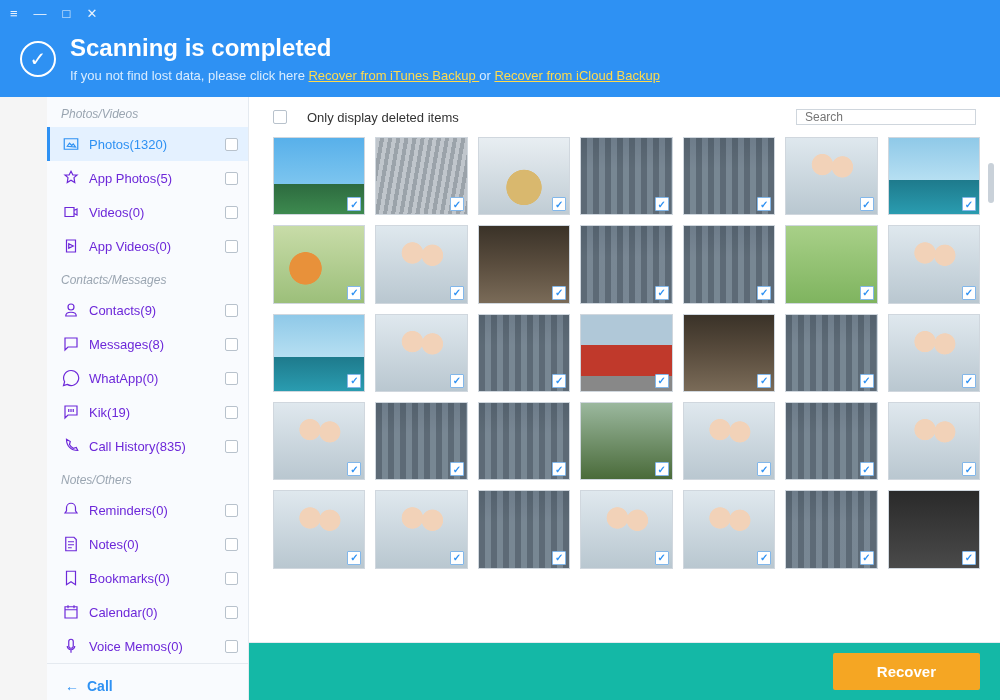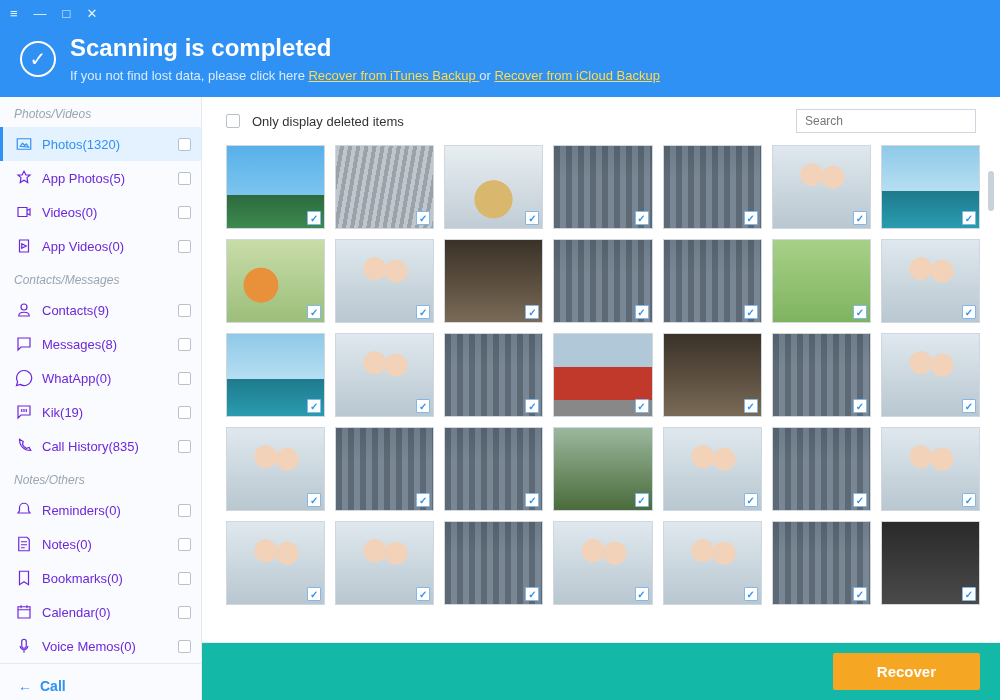--- a/index.html
+++ b/index.html
@@ -12,42 +12,42 @@
 .title-bar .win-controls span { cursor: pointer; line-height: 1; font-size: 13px; }
 
 
 .banner { background: #2e91f3; color: #fff; display: flex; align-items: center; padding: 8px 20px 14px 20px; gap: 14px; }
 .banner .circle { width: 36px; height: 36px; border: 2px solid #fff; border-radius: 50%; display: flex; align-items: center; justify-content: center; font-size: 20px; }
 .banner .msg-head { font-size: 24px; font-weight: 700; }
 .banner .msg-sub { font-size: 13px; color: #d8ecff; margin-top: 6px; }
 .banner .msg-sub a { color: #ffdb4d; text-decoration: underline; }
 
 
-.main { flex: 1; display: flex; background: #fff; min-height: 0; }
+.main { flex: 1; display: flex; background: #fff; min-height: 0; margin-left: 47px; }
 
 
 .sidebar { width: 202px; background: #f9fbfe; border-right: 1px solid #e5eaf0; display: flex; flex-direction: column; overflow-y: auto; }
 .sidebar .section-title { color: #9aa5b1; font-style: italic; font-size: 12px; padding: 10px 14px 6px 14px; }
 .sidebar .item { display: flex; align-items: center; padding: 7px 10px 7px 14px; font-size: 13px; color: #6d28d9; cursor: pointer; position: relative; }
 .sidebar .item.selected { background: #e4f1ff; color: #2e91f3; }
 .sidebar .item.selected::before { content: ""; position: absolute; left: 0; top: 0; bottom: 0; width: 3px; background: #2e91f3; }
 .sidebar .item .icon { width: 20px; height: 20px; margin-right: 8px; display: inline-flex; align-items: center; justify-content: center; }
 .sidebar .item .label { flex: 1; }
 .sidebar .item .cb { width: 13px; height: 13px; border: 1px solid #b8c2cc; background: #fff; border-radius: 2px; }
 
 .sidebar-footer { margin-top: auto; border-top: 1px solid #e5eaf0; padding: 14px 18px; }
 .home-link { color: #2e91f3; font-size: 14px; font-weight: 600; cursor: pointer; display: flex; align-items: center; gap: 8px; }
 
 
 .content { flex: 1; display: flex; flex-direction: column; min-width: 0; }
-.toolbar { display: flex; align-items: center; padding: 12px 24px 8px 24px; gap: 12px; }
+.toolbar { display: flex; align-items: center; padding: 12px 24px 8px 24px; gap: 20px; }
 .toolbar .cb { width: 14px; height: 14px; border: 1px solid #b8c2cc; background: #fff; border-radius: 2px; }
 .toolbar .only-label { font-size: 13px; color: #333; }
 .toolbar .spacer { flex: 1; }
-.toolbar input.search { width: 180px; height: 24px; border: 1px solid #cfd6dd; padding: 2px 8px; font-size: 12px; color: #555; }
+.toolbar input.search { width: 180px; height: 16px; border: 1px solid #cfd6dd; padding: 2px 8px; font-size: 12px; color: #555; }
 
 .grid-wrap { flex: 1; overflow-y: auto; padding: 4px 20px 6px 24px; position: relative; }
 .grid { display: grid; grid-template-columns: repeat(7, 1fr); gap: 10px; }
 .thumb { position: relative; width: 100%; aspect-ratio: 1.18/1; border: 1px solid #d0d7de; background: #ccc; overflow: hidden; cursor: pointer; }
 .thumb .art { position: absolute; inset: 0; }
 .thumb .check { position: absolute; right: 3px; bottom: 3px; width: 14px; height: 14px; background: #fff; border: 1px solid #82b7ea; color: #2e91f3; font-size: 10px; display: flex; align-items: center; justify-content: center; font-weight: bold; border-radius: 1px; }
 
 .scroll-indicator { position: absolute; right: 6px; top: 30px; width: 6px; height: 40px; background: #c9d1d9; border-radius: 3px; }
 
 

